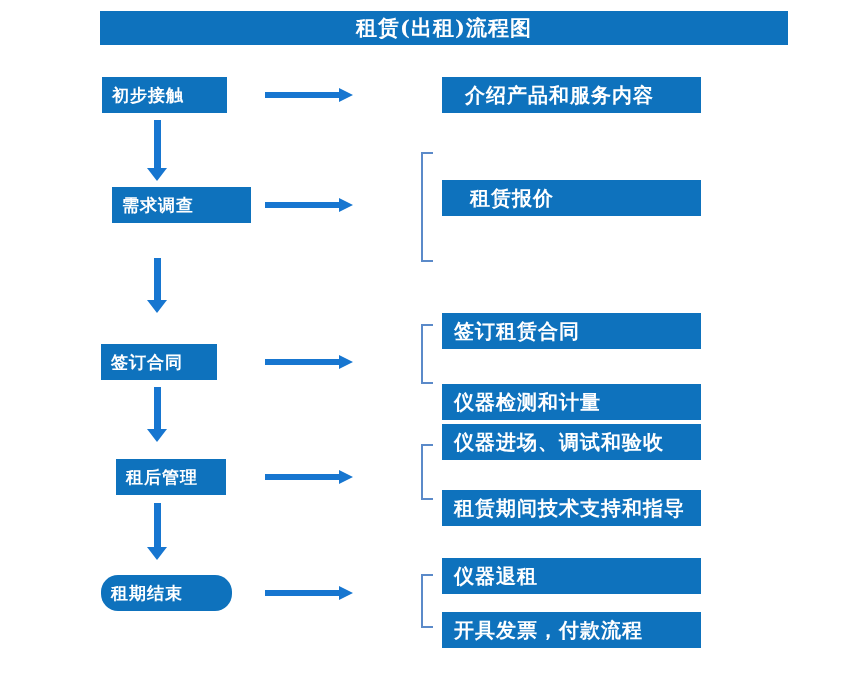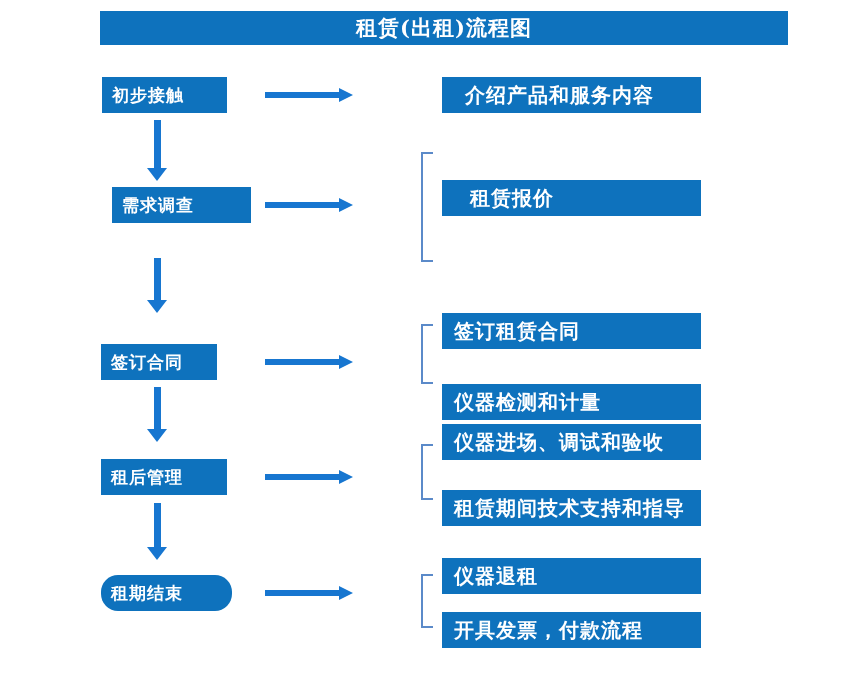--- a/index.html
+++ b/index.html
@@ -72,21 +72,21 @@
 
 <div class="canvas">
 
   <div class="title-bar">
     <span>租赁(出租)流程图</span>
   </div>
 
   <div class="stage" style="left:102px;top:77px;width:125px;">初步接触</div>
   <div class="stage" style="left:112px;top:187px;width:139px;">需求调查</div>
   <div class="stage" style="left:101px;top:344px;width:116px;">签订合同</div>
-  <div class="stage" style="left:101px;top:459px;width:126px;">租后管理</div>
+  <div class="stage" style="left:116px;top:459px;width:110px;">租后管理</div>
   <div class="stage" style="left:101px;top:575px;width:131px;border-radius:17px;">租期结束</div>
 
   <div>
     <div class="v-stem" style="left:154px;top:120px;height:48px;"></div>
     <div class="v-head" style="left:147px;top:168px;"></div>
   </div>
   <div>
     <div class="v-stem" style="left:154px;top:258px;height:42px;"></div>
     <div class="v-head" style="left:147px;top:300px;"></div>
   </div>

